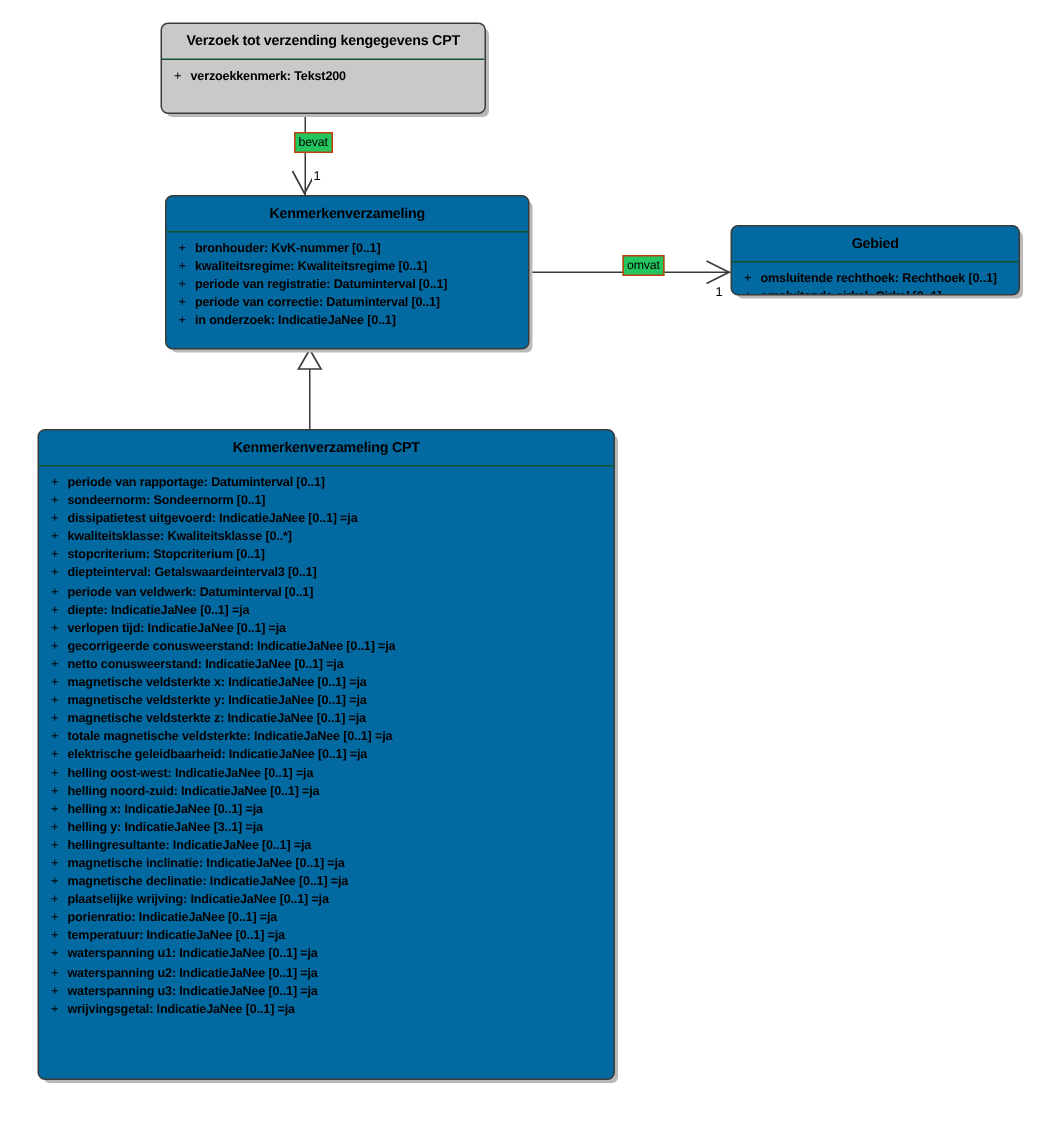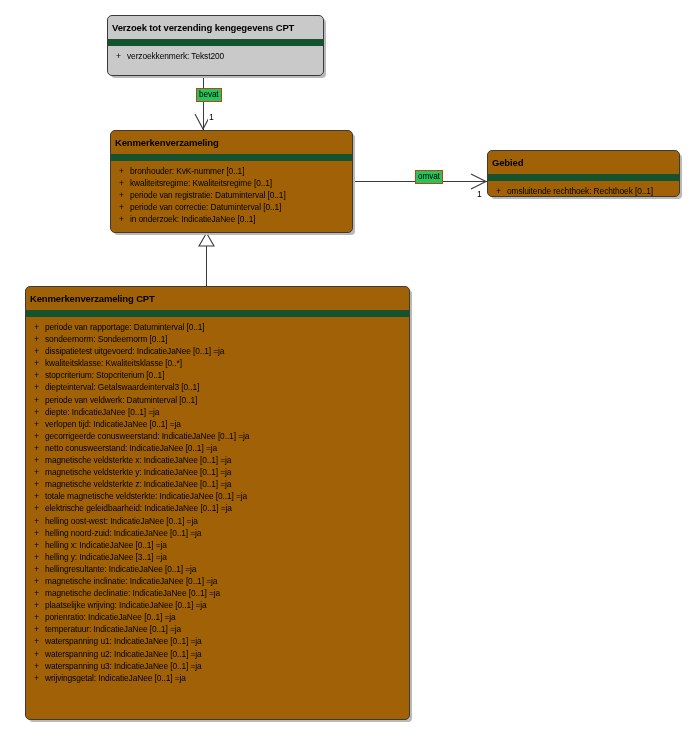--- a/index.html
+++ b/index.html
@@ -22,33 +22,34 @@
     width: 691px;
     height: 753px;
   }
 
   
   .uml-class {
     position: absolute;
     box-sizing: border-box;
     border: 1px solid #3a3a3a;
     border-radius: 5px;
-    background: #a16207;
+    background: #0369a1;
     box-shadow: 3px 3px 0 -1px #b9b9b9;
     overflow: hidden;
   }
   .uml-class.shaded {
     background: #c9c9c9;
   }
   .uml-class .class-name {
+    text-align: center;
     font-weight: bold;
     font-size: 9.5px;
     letter-spacing: -0.15px;
     padding: 6px 4px 6px 4px;
-    border-bottom: 7px solid #14532d;
+    border-bottom: 1px solid #14532d;
     line-height: 11px;
   }
   .uml-class .attr-compartment {
     padding: 4px 2px 5px 2px;
   }
   .attr-row {
     display: flex;
     align-items: flex-start;
     font-size: 8.4px;
     line-height: 12.1px;
@@ -56,20 +57,21 @@
     white-space: nowrap;
   }
   .attr-vis {
     width: 17px;
     min-width: 17px;
     text-align: center;
     font-size: 8.6px;
   }
   .attr-text {
     flex: 1;
+    font-weight: bold;
   }
   .stereo-row {
     font-size: 8.4px;
     line-height: 14px;
     padding-left: 10px;
     font-weight: bold;
     letter-spacing: -0.1px;
     white-space: nowrap;
   }
 

